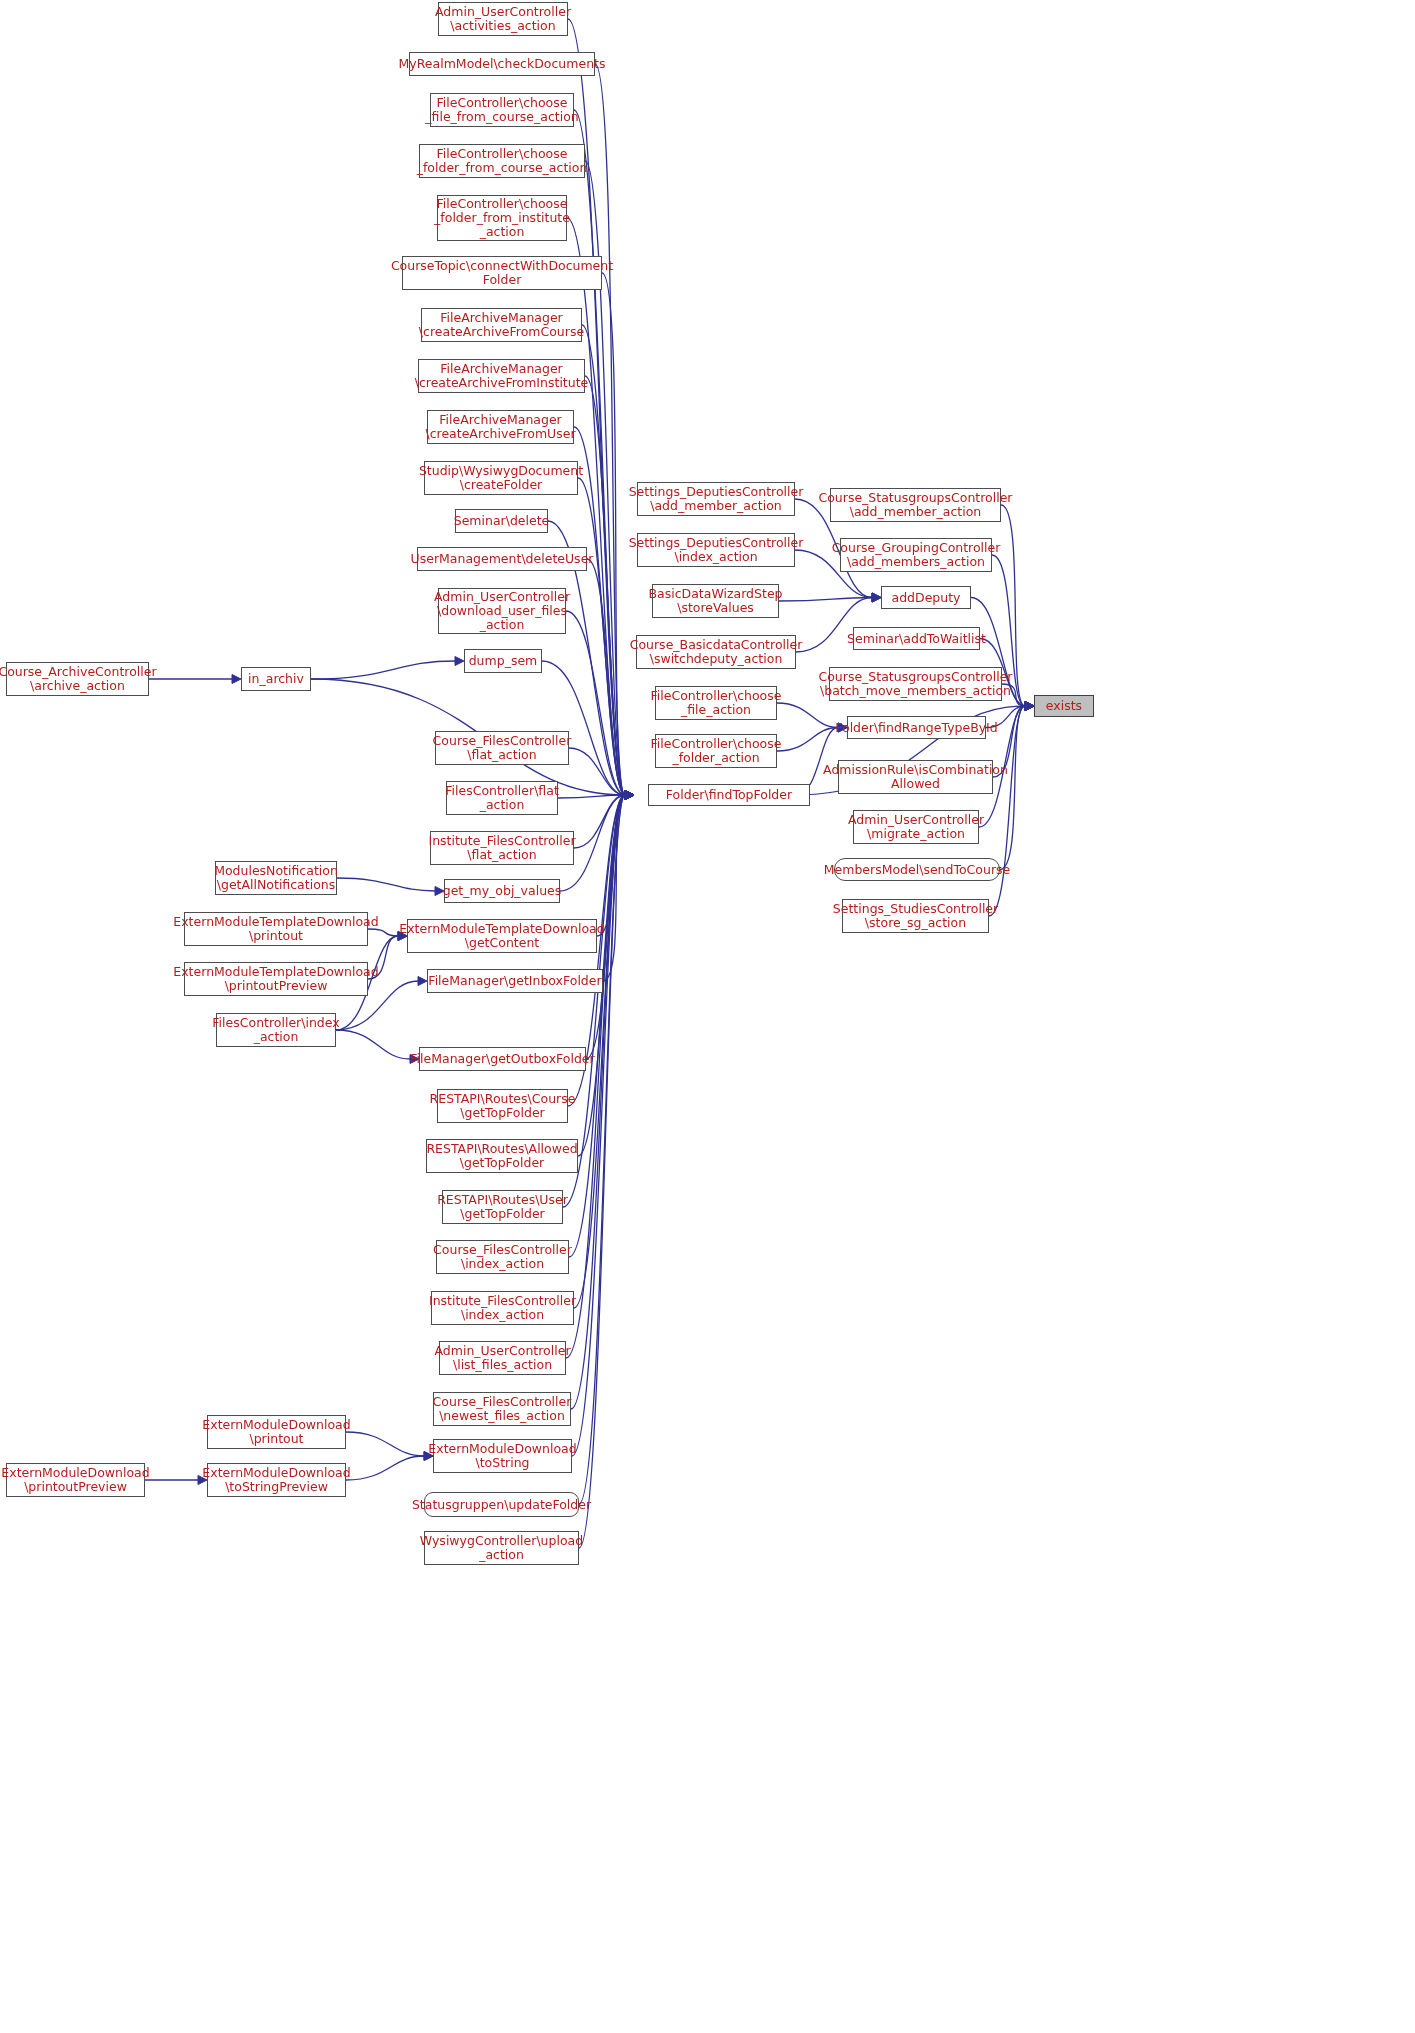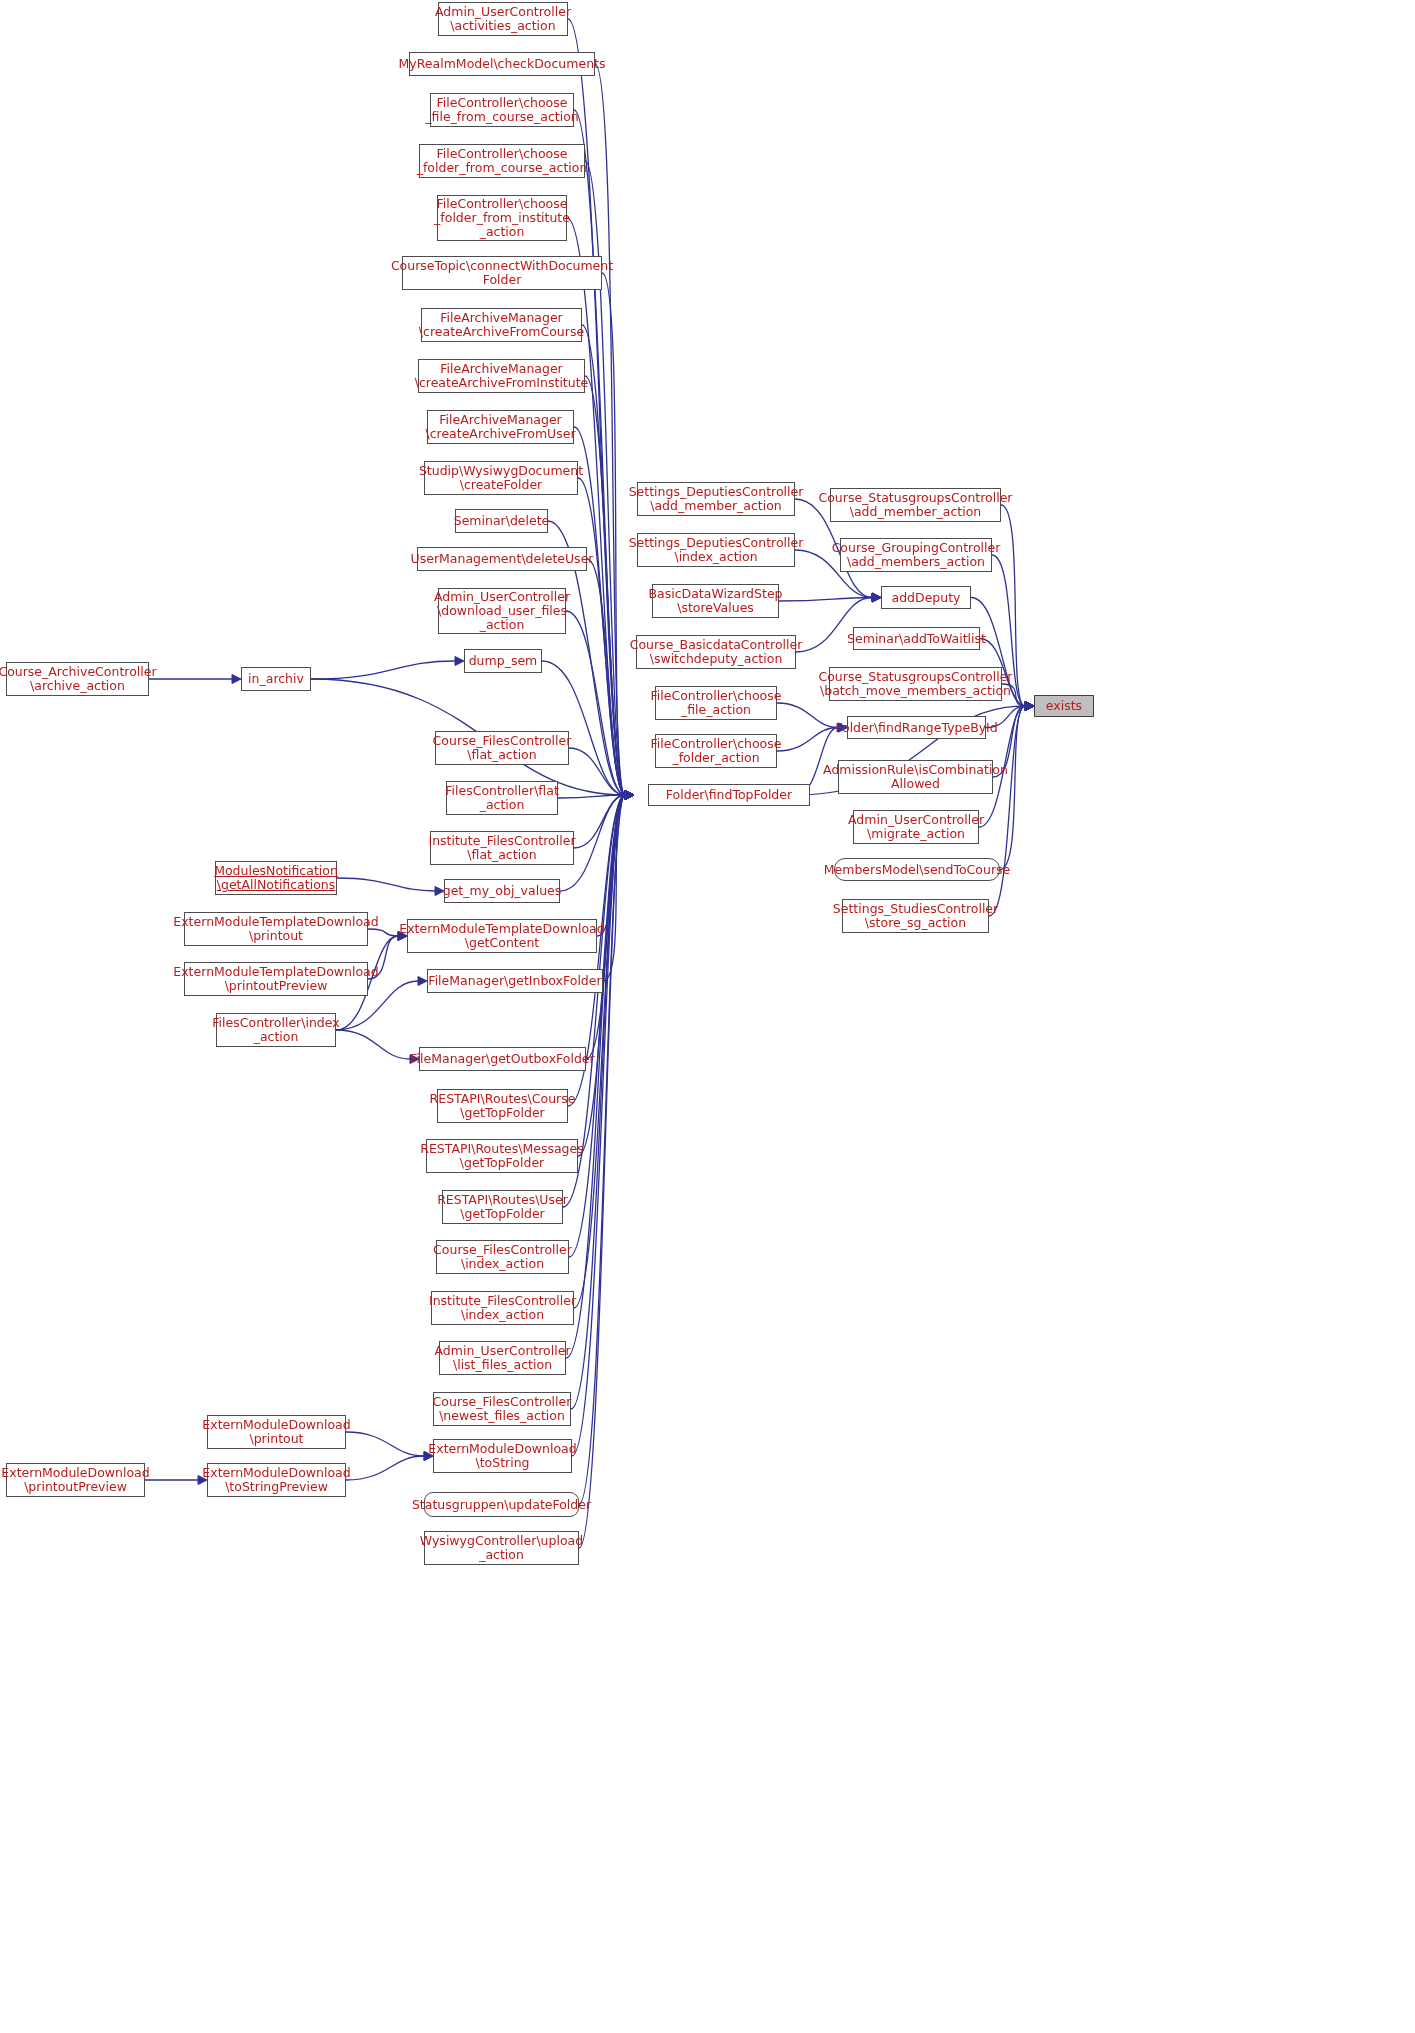--- a/index.html
+++ b/index.html
@@ -175,41 +175,41 @@
 _action</div>
       <div class="node" style="left: 430px; top: 831px; width: 144px; height: 34px;">Institute_FilesController
 \flat_action</div>
       <div class="node" style="left: 444px; top: 879px; width: 116px; height: 24px;">get_my_obj_values</div>
       <div class="node" style="left: 407px; top: 919px; width: 190px; height: 34px;">ExternModuleTemplateDownload
 \getContent</div>
       <div class="node" style="left: 427px; top: 969px; width: 176px; height: 24px;">FileManager\getInboxFolder</div>
       <div class="node" style="left: 419px; top: 1047px; width: 167px; height: 24px;">FileManager\getOutboxFolder</div>
       <div class="node" style="left: 437px; top: 1089px; width: 131px; height: 34px;">RESTAPI\Routes\Course
 \getTopFolder</div>
-      <div class="node" style="left: 426px; top: 1139px; width: 152px; height: 34px;">RESTAPI\Routes\Messages
+      <div class="node" style="left: 426px; top: 1139px; width: 152px; height: 34px;">RESTAPI\Routes\Allowed
 \getTopFolder</div>
       <div class="node" style="left: 442px; top: 1190px; width: 121px; height: 34px;">RESTAPI\Routes\User
 \getTopFolder</div>
       <div class="node" style="left: 436px; top: 1240px; width: 133px; height: 34px;">Course_FilesController
 \index_action</div>
       <div class="node" style="left: 431px; top: 1291px; width: 143px; height: 34px;">Institute_FilesController
 \index_action</div>
       <div class="node" style="left: 439px; top: 1341px; width: 127px; height: 34px;">Admin_UserController
 \list_files_action</div>
       <div class="node" style="left: 433px; top: 1392px; width: 138px; height: 34px;">Course_FilesController
 \newest_files_action</div>
       <div class="node" style="left: 433px; top: 1439px; width: 139px; height: 34px;">ExternModuleDownload
 \toString</div>
       <div class="node" style="left: 424px; top: 1492px; width: 155px; height: 25px; border-radius: 9px;">Statusgruppen\updateFolder</div>
       <div class="node" style="left: 424px; top: 1531px; width: 155px; height: 34px;">WysiwygController\upload
 _action</div>
       <div class="node" style="left: 6px; top: 662px; width: 143px; height: 34px;">Course_ArchiveController
 \archive_action</div>
       <div class="node" style="left: 241px; top: 667px; width: 70px; height: 24px;">in_archiv</div>
-      <div class="node" style="left: 215px; top: 861px; width: 122px; height: 34px; text-decoration: underline;">ModulesNotification
+      <div class="node" style="left: 215px; top: 861px; width: 122px; height: 34px;">ModulesNotification
 \getAllNotifications</div>
       <div class="node" style="left: 184px; top: 912px; width: 184px; height: 34px;">ExternModuleTemplateDownload
 \printout</div>
       <div class="node" style="left: 184px; top: 962px; width: 184px; height: 34px;">ExternModuleTemplateDownload
 \printoutPreview</div>
       <div class="node" style="left: 216px; top: 1013px; width: 120px; height: 34px;">FilesController\index
 _action</div>
       <div class="node" style="left: 207px; top: 1415px; width: 139px; height: 34px;">ExternModuleDownload
 \printout</div>
       <div class="node" style="left: 6px; top: 1463px; width: 139px; height: 34px;">ExternModuleDownload

